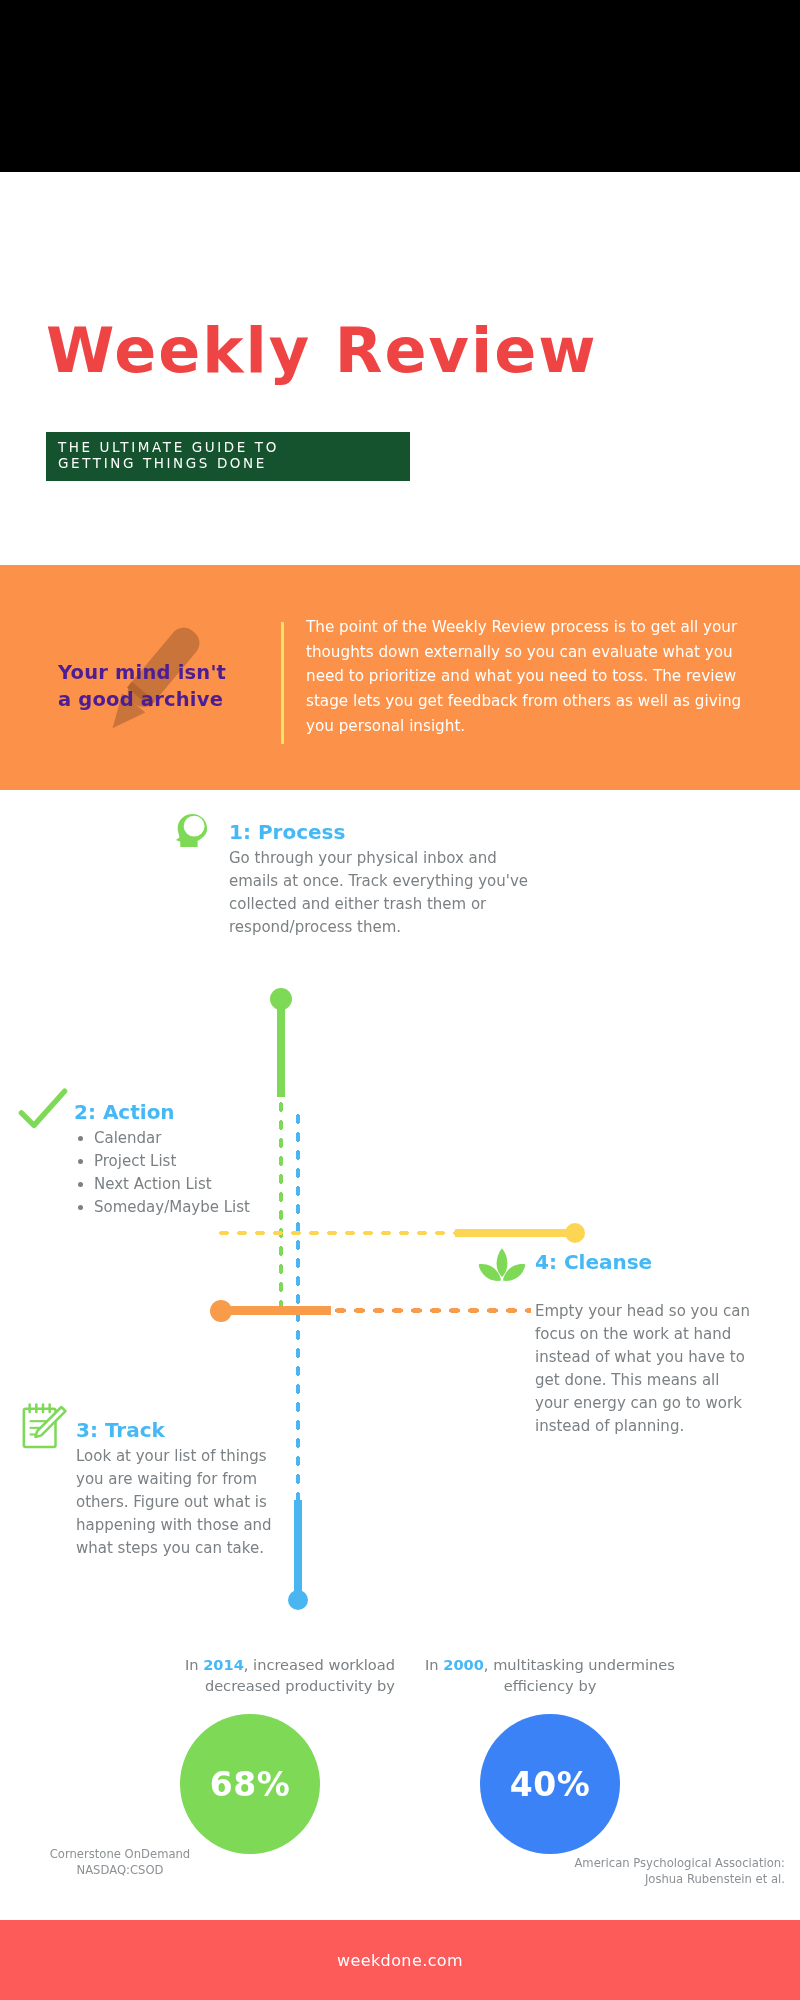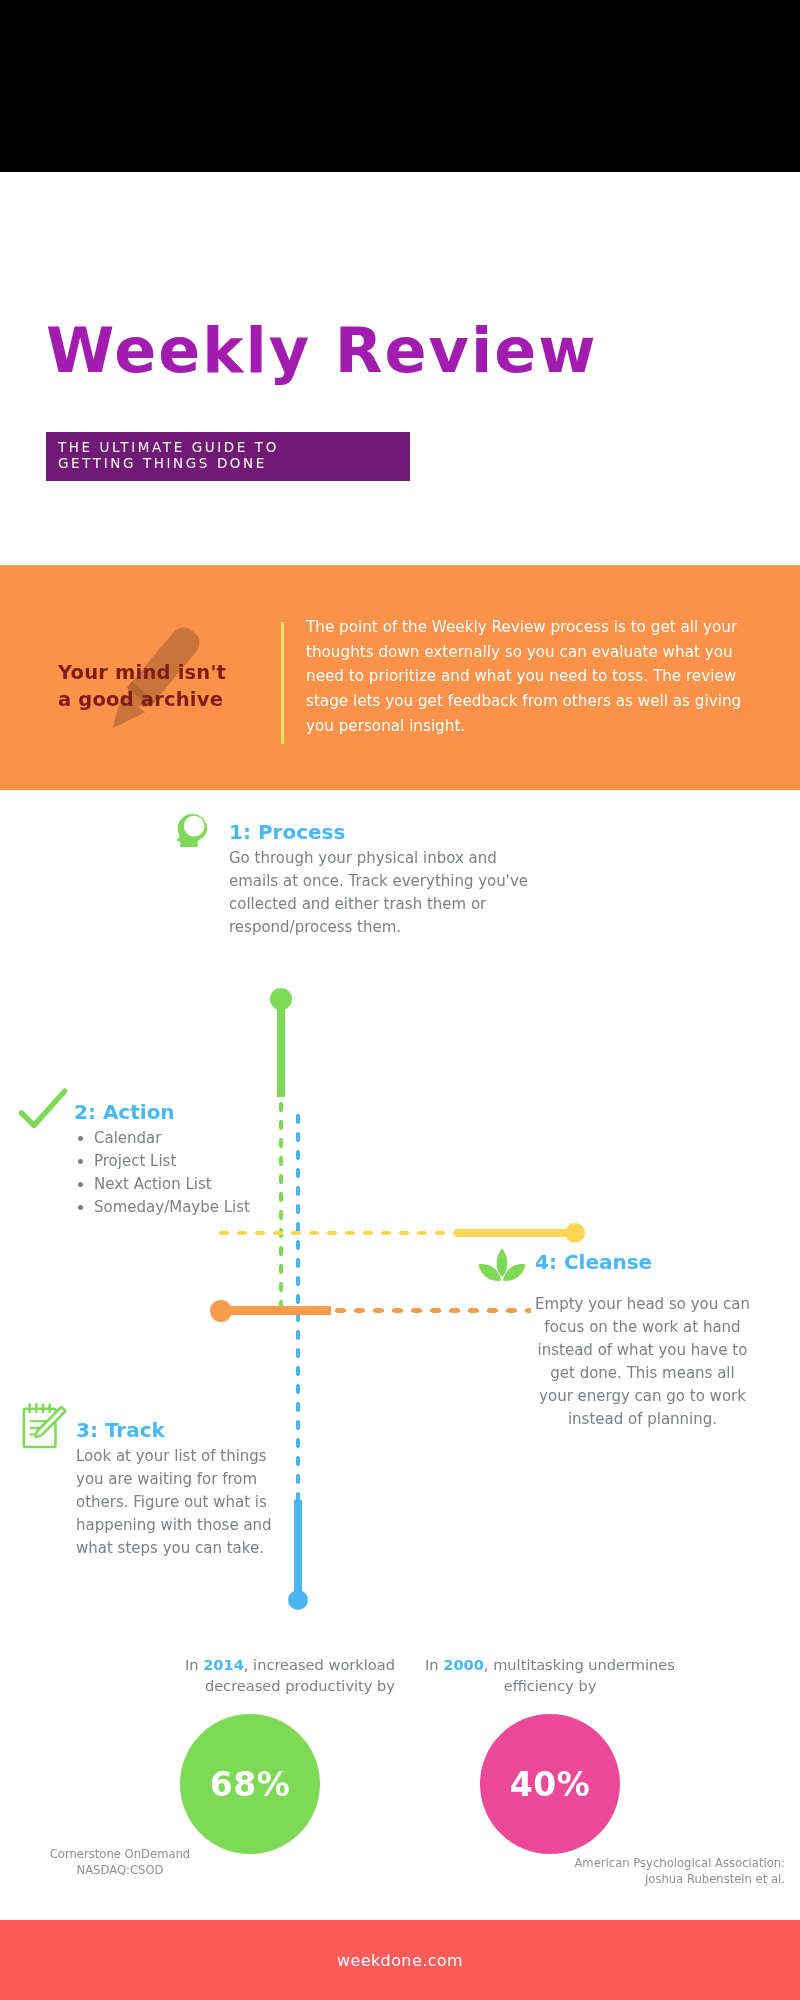--- a/index.html
+++ b/index.html
@@ -11,45 +11,45 @@
     position:relative;
     overflow:hidden;
   }
 
   
   .topbar { position:absolute; left:0; top:0; width:800px; height:172px; background:#000000; }
 
   
   .title-wrap { position:absolute; left:46px; top:320px; width:720px; }
   .main-title {
-    font-size:62px; font-weight:bold; color:#a21caf;
+    font-size:62px; font-weight:bold; color:#ef4444;
     letter-spacing:2px; line-height:1.0;
     font-family:"DejaVu Sans", sans-serif;
   }
   .subtitle-banner {
     position:absolute; left:46px; top:432px;
-    width:364px; background:#701a75;
+    width:364px; background:#14532d;
     padding:7px 4px 9px 12px;
   }
   .subtitle-banner span {
     display:block;
     color:#ffffff; font-size:13.5px; letter-spacing:2.6px;
     line-height:1.22; font-weight:normal;
     font-family:"DejaVu Sans", sans-serif;
   }
 
   
   .orange-band {
     position:absolute; left:0; top:565px; width:800px; height:225px;
     background:#FC9249;
   }
   .pencil-icon { position:absolute; left:78px; top:40px; width:150px; height:150px; }
   .orange-heading {
     position:absolute; left:58px; top:95px; width:210px;
-    color:#7f1d1d; font-size:19.5px; font-weight:bold;
+    color:#4c1d95; font-size:19.5px; font-weight:bold;
     line-height:1.38; letter-spacing:0.2px;
     font-family:"DejaVu Sans", sans-serif; z-index:3;
   }
   .yellow-divider {
     position:absolute; left:281px; top:57px; width:3px; height:122px;
     background:#F2E363;
   }
   .orange-para {
     position:absolute; left:306px; top:50px; width:440px;
     color:#ffffff; font-size:15.2px; line-height:1.62;
@@ -100,41 +100,41 @@
   .step1 .icon { position:absolute; left:-60px; top:-12px; width:52px; height:52px; }
 
   .step2 { left:74px; top:1100px; width:200px; }
   .step2 .icon { position:absolute; left:-58px; top:-16px; width:54px; height:54px; }
 
   .step3 { left:76px; top:1418px; width:200px; }
   .step3 .icon { position:absolute; left:-58px; top:-18px; width:50px; height:54px; }
 
   .step4 { left:535px; top:1250px; width:215px; }
   .step4 .icon { position:absolute; left:-60px; top:-6px; width:54px; height:48px; }
-  .step4 .step-body { margin-top:19px;text-align:center; }
+  .step4 .step-body { margin-top:26px; }
 
   
   .stat { position:absolute; text-align:center; }
   .stat-caption {
     color:#7B8084; font-size:14.6px; line-height:1.42;
     font-family:"DejaVu Sans", sans-serif;
   }
   .stat-caption b { color:#45B8F5; font-weight:bold; }
   .stat-circle {
     width:140px; height:140px; border-radius:50%;
     display:flex; align-items:center; justify-content:center;
     margin:18px auto 0 auto;
     color:#ffffff; font-size:33px; font-weight:bold;
     letter-spacing:0.5px;
     font-family:"DejaVu Sans", sans-serif;
   }
   .stat-left  { left:105px; top:1655px; width:290px;text-align:right; }
   .stat-right { left:405px; top:1655px; width:290px; }
   .circle-green { background:#7ED957; }
-  .circle-blue  { background:#ec4899; }
+  .circle-blue  { background:#3b82f6; }
 
   .source {
     position:absolute; color:#8C9195; font-size:11.6px;
     line-height:1.42; font-family:"DejaVu Sans", sans-serif;
   }
   .source-left  { left:20px; top:1846px; width:200px; text-align:center; }
   .source-right { left:560px; top:1855px; width:225px; text-align:right; }
 
   
   .footer {

